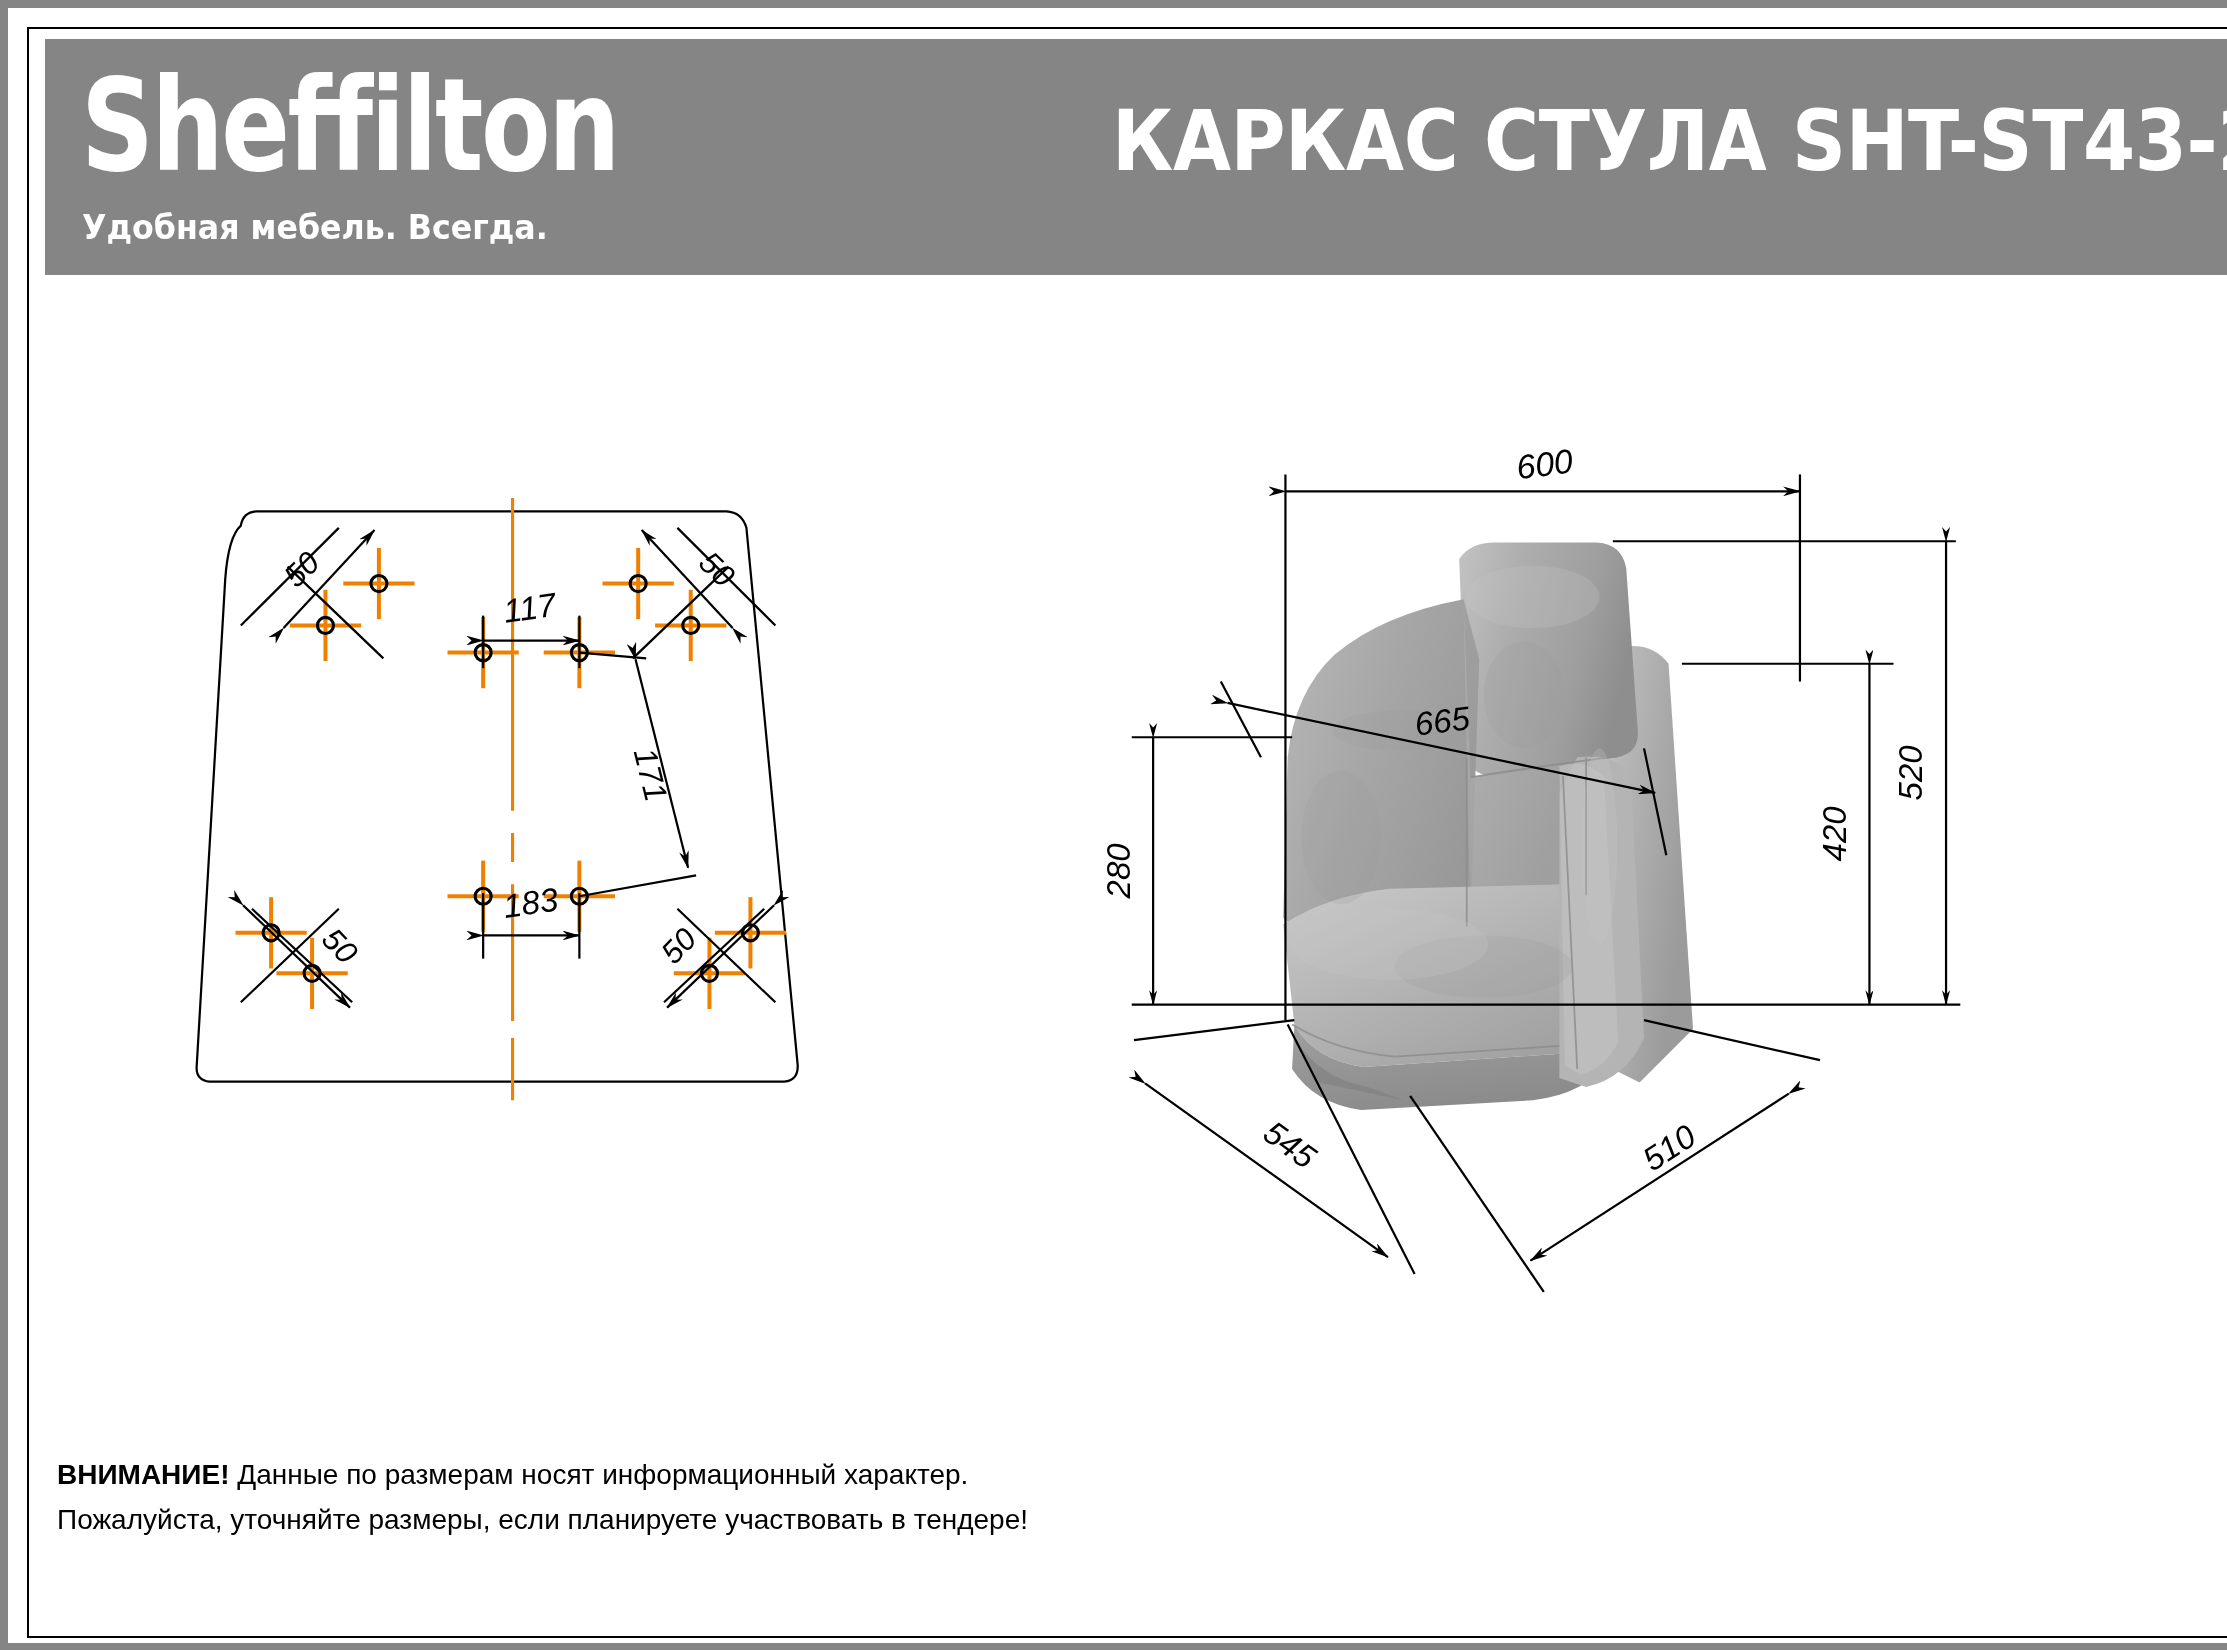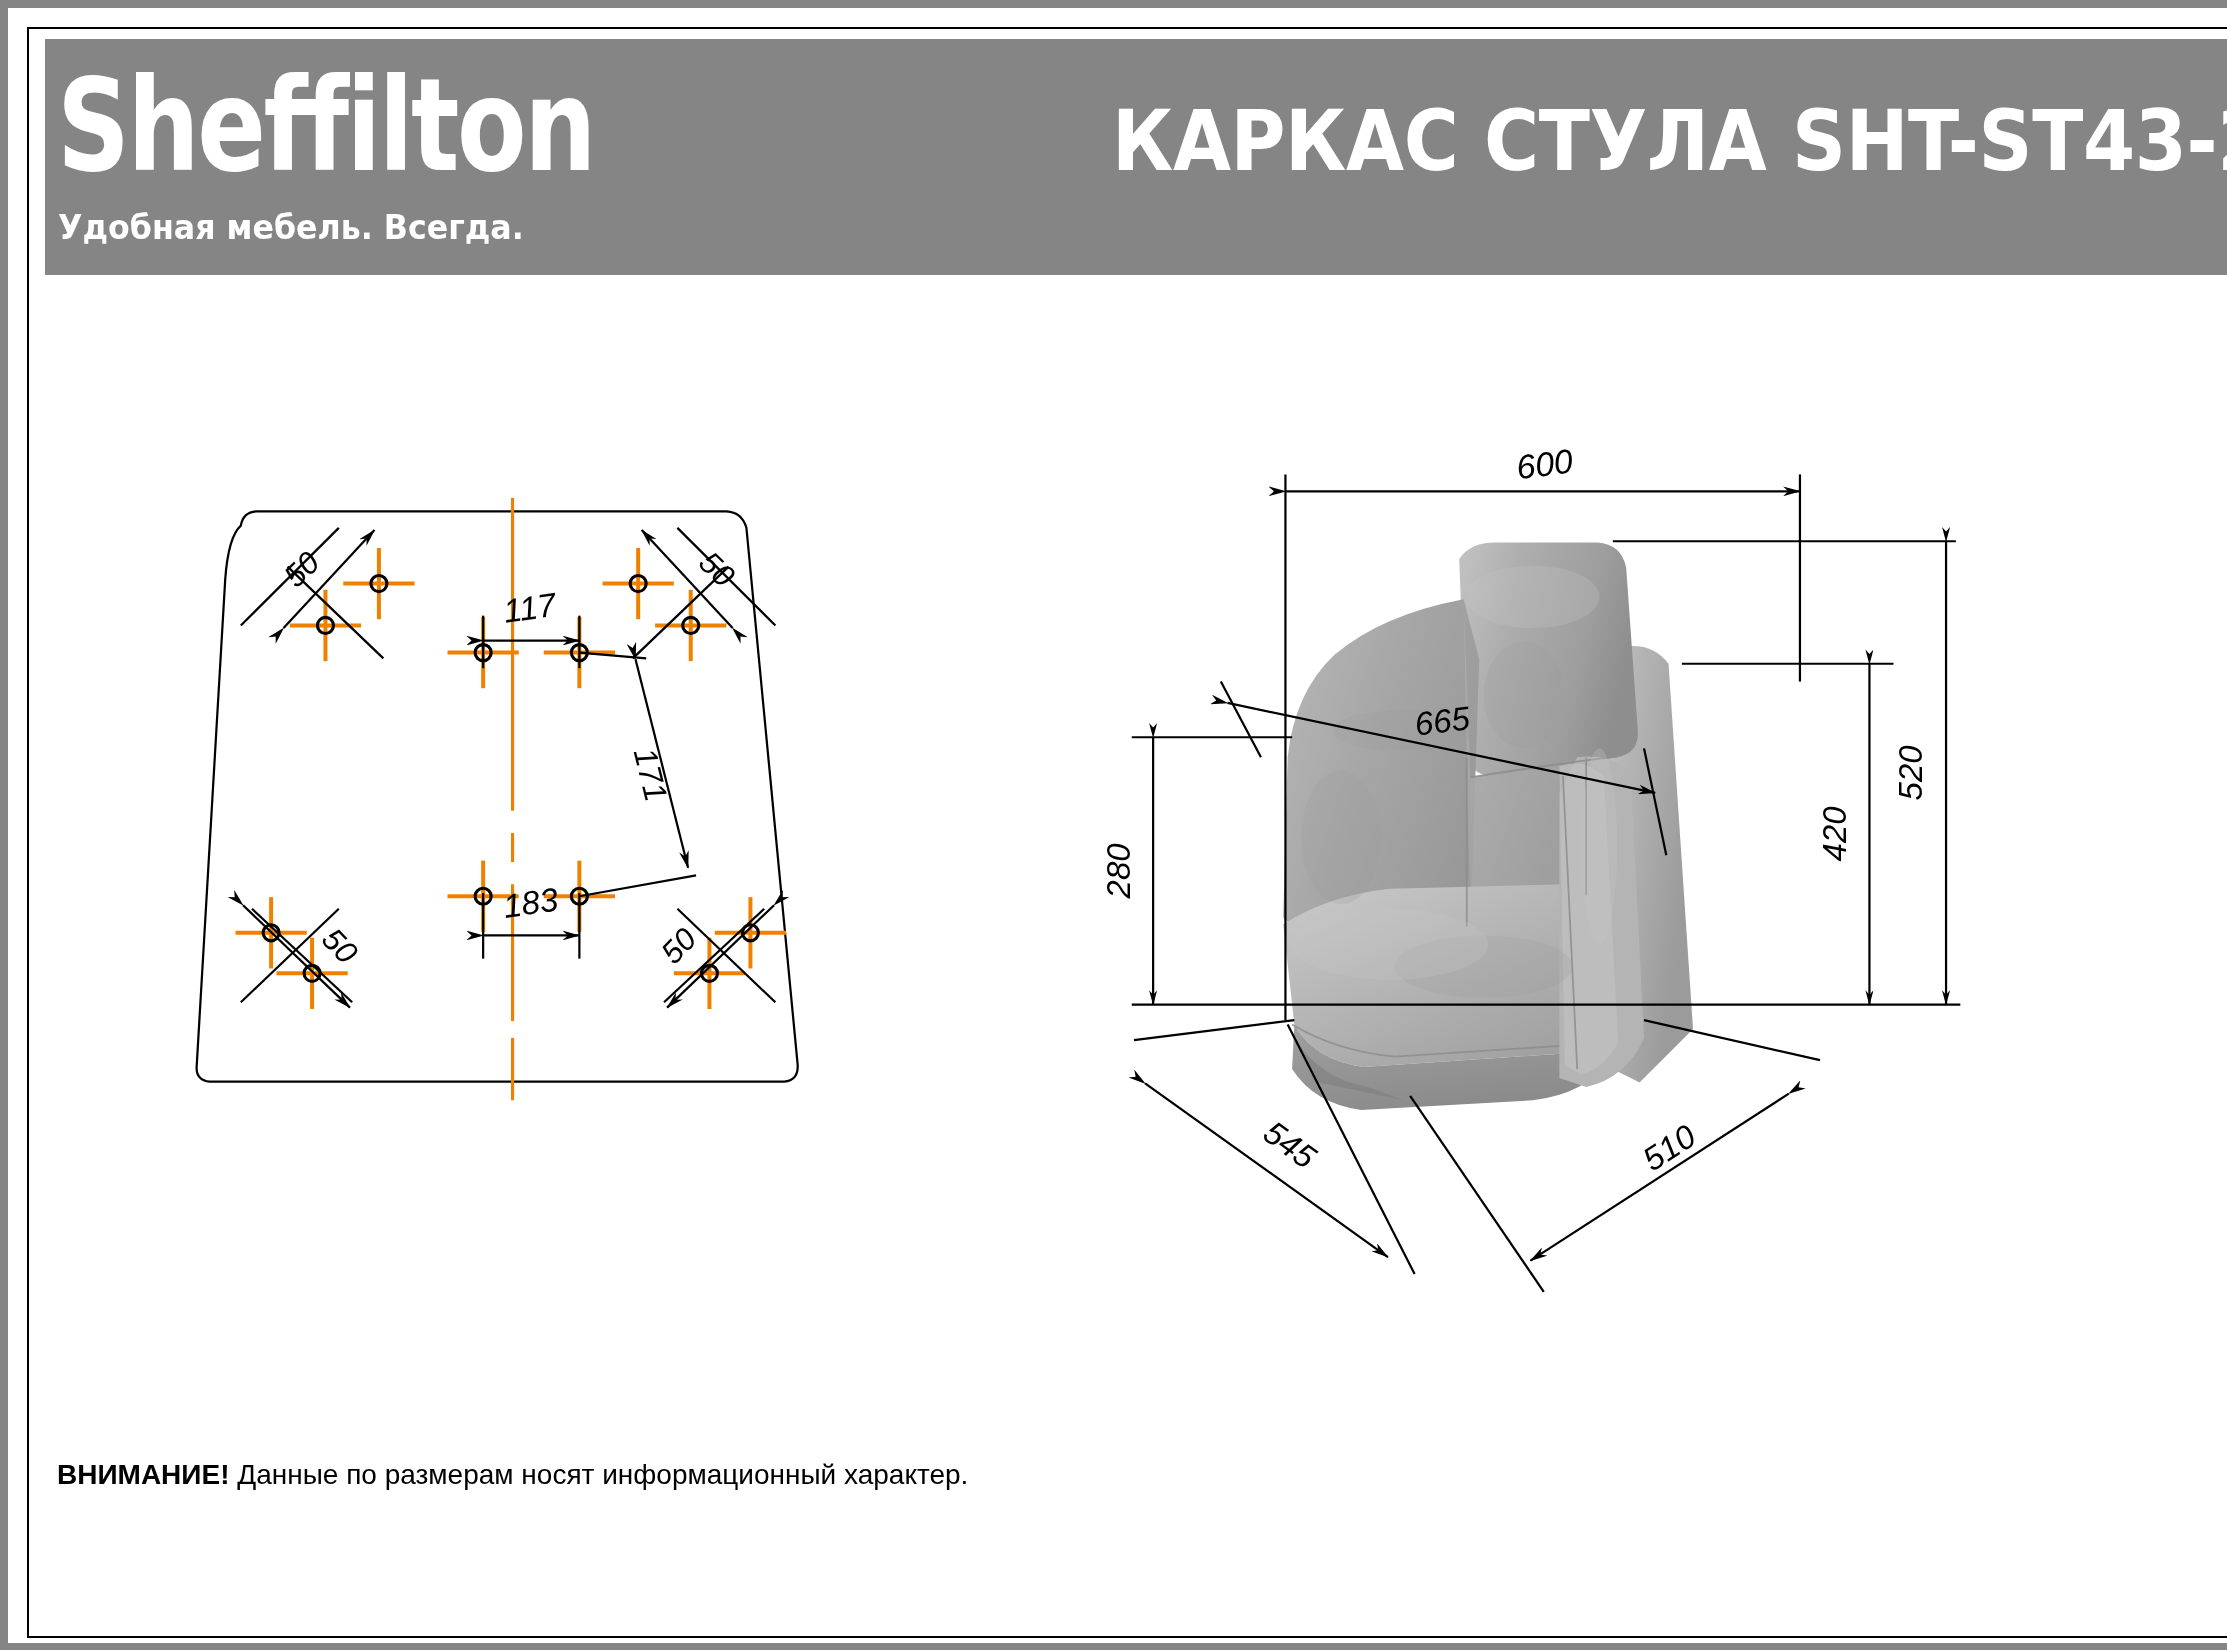--- a/index.html
+++ b/index.html
@@ -24,21 +24,21 @@
     width:calc(2337px - 39px); height:calc(1650px - 39px);
     border:2.2px solid #000; box-sizing:border-box;
   }
 
   
   .header{
     position:absolute; left:45px; top:39px; width:2246px; height:236px;
     background:#858585; box-sizing:border-box;
   }
   .logo-wrap{
-    position:absolute; left:8px; top:13.4px; width:526px; height:209px;
+    position:absolute; left:32px; top:13.4px; width:526px; height:209px;
   }
   .logo-mark{
     font-family:"DejaVu Sans", sans-serif;
     font-weight:700;
     font-size:109px;
     letter-spacing:-2.7px;
     color:#ffffff;
     line-height:1;
     position:absolute; left:3.6px; top:9px;
     transform:scaleY(1.18) scaleX(0.93);
@@ -395,14 +395,15 @@
       <line x1="4015" y1="2455" x2="3435" y2="2830" marker-start="url(#ah)" marker-end="url(#ah)"></line>
     </g>
     <text x="3760" y="2598" transform="rotate(-33 3760 2598)" font-family="Liberation Sans, sans-serif" font-size="74" font-style="italic" fill="#000" stroke="none" text-anchor="middle">510</text>
   </g>
 </svg>
 
 <div class="footer">
   <div class="footer-line">
     <span class="attn">ВНИМАНИЕ!</span><span> Данные по размерам носят информационный характер.</span>
   </div>
+  <div class="footer-line">Пожалуйста, уточняйте размеры, если планируете участвовать в тендере!</div>
 </div>
 
 
 </body></html>

